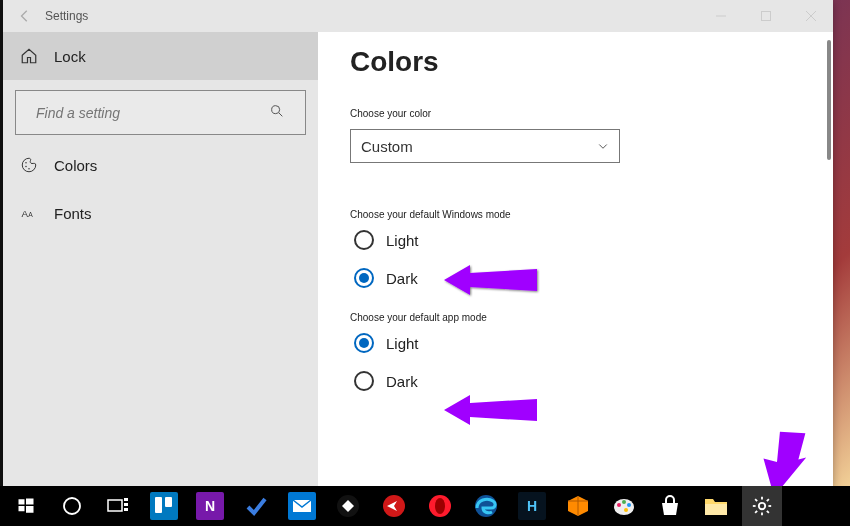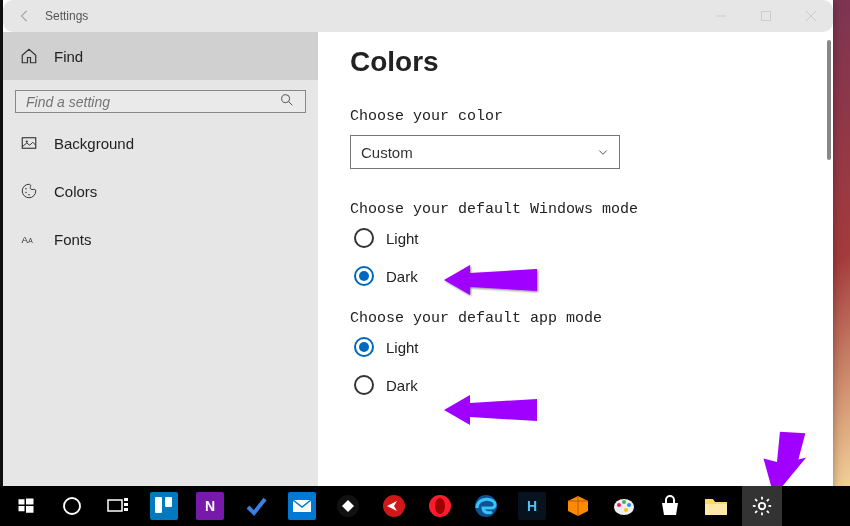--- a/index.html
+++ b/index.html
@@ -6,46 +6,46 @@
   html, body { width: 850px; height: 526px; overflow: hidden; }
   body { background: linear-gradient(135deg, #3a1f5d 0%, #5a2b6f 30%, #7a3454 60%, #a33b3b 80%, #ffeaa7 100%); position: relative; }
 
   .window {
     position: absolute; left: 3px; top: 0; width: 830px; height: 486px;
     background: #fff; display: flex; flex-direction: column;
     box-shadow: 0 2px 8px rgba(0,0,0,.3);
   }
   .titlebar {
     height: 32px; background: #e6e6e6; display: flex; align-items: center;
-    padding-left: 8px; position: relative; border-radius: 10px;
+    padding-left: 8px; position: relative;
   }
   .back-btn { width: 28px; height: 28px; display:flex; align-items:center; justify-content:center; color:#aaa; }
   .title-text { font-size: 12px; margin-left: 6px; color:#555; }
   .win-btns { position:absolute; right:0; top:0; display:flex; }
   .win-btn { width:45px; height:32px; display:flex; align-items:center; justify-content:center; color:#ccc; font-size:12px;}
   .body { flex:1; display:flex; min-height:0; }
 
   .sidebar { width: 315px; background: #e6e6e6; display:flex; flex-direction:column; }
   .home-row { height:48px; display:flex; align-items:center; padding:0 15px; background:#d0d0d0; }
   .home-row .ico { width:22px; display:flex; justify-content:center; color:#333;}
   .home-row .lbl { margin-left:14px; font-size:15px; color:#222;}
   .search-wrap { padding: 10px 12px 6px; }
-  .search-box { height:23px; border:1px solid #888; background:#eaeaea; display:flex; align-items:center; padding:0 10px; }
+  .search-box { height:45px; border:1px solid #888; background:#eaeaea; display:flex; align-items:center; padding:0 20px; }
   .search-box input { flex:1; background:transparent; border:0; outline:0; font-size:14px; font-style:italic; color:#555; }
   .search-box .sicon { color:#555; }
   .section-head { font-size:15px; font-weight:600; padding: 10px 15px 16px; color:#222; }
   .nav-list { flex:1; overflow:hidden; }
   .nav-item { height:48px; display:flex; align-items:center; padding:0 15px; cursor:pointer; }
   .nav-item .ico { width:22px; display:flex; justify-content:center; color:#333; }
   .nav-item .lbl { margin-left:14px; font-size:15px; color:#222; }
 
   .content { flex:1; background:#fff; padding: 14px 0 0 32px; position:relative; overflow:hidden;}
   .content h1 { font-size:28px; font-weight:600; color:#222; margin-bottom: 30px; }
-  .group-label { font-size:15px; color:#222; margin-bottom:10px;font-family:Liberation Mono, monospace; }
-  .dropdown { width:270px; height:34px; border:1px solid #777; background:#fff; display:flex; align-items:center; padding:0 10px; font-size:15px; color:#333; justify-content:space-between; margin-bottom:32px;gap:28px;}
+  .group-label { font-size:10px; color:#222; margin-bottom:10px; }
+  .dropdown { width:270px; height:34px; border:1px solid #777; background:#fff; display:flex; align-items:center; padding:0 10px; font-size:15px; color:#333; justify-content:space-between; margin-bottom:46px;gap:28px;}
   .radio-row { display:flex; align-items:center; margin: 8px 4px 18px; cursor:pointer;}
   .radio { width:20px; height:20px; border:2px solid #333; border-radius:50%; display:flex; align-items:center; justify-content:center; margin-right:12px;}
   .radio.checked { border-color:#0067c0; }
   .radio.checked::after { content:""; width:10px; height:10px; background:#0067c0; border-radius:50%; }
   .radio-label { font-size:15px; color:#222; }
   .scrollbar { position:absolute; right:2px; top:8px; width:4px; height:120px; background:#888; border-radius:2px;}
 
   .taskbar { position:absolute; bottom:0; left:0; right:0; height:40px; background:#000; display:flex; align-items:center; padding-left:6px; gap:6px;}
   .tb { width:40px; height:40px; display:flex; align-items:center; justify-content:center; }
   .tile { width:28px; height:28px; border-radius:2px; }
@@ -88,44 +88,34 @@
   </div>
 
   <div class="body">
     <div class="sidebar">
       <div class="home-row">
         <span class="ico">
           <svg width="18" height="18" viewBox="0 0 24 24">
               <path d="M3 11 L12 3 L21 11 V21 H14 V14 H10 V21 H3 Z" fill="none" stroke="#333" stroke-width="1.6"></path>
             </svg>
         </span>
-        <span class="lbl">Find</span>
+        <span class="lbl">Lock</span>
       </div>
       <div class="search-wrap">
         <div class="search-box">
           <input placeholder="Find a setting" style="">
           <span class="sicon">
             <svg width="16" height="16" viewBox="0 0 24 24">
                 <circle cx="10" cy="10" r="6" stroke="#555" stroke-width="1.5" fill="none"></circle>
                 <line x1="15" y1="15" x2="20" y2="20" stroke="#555" stroke-width="1.5"></line>
               </svg>
           </span>
         </div>
       </div>
       <div class="nav-list">
-        <div class="nav-item">
-          <span class="ico">
-              <svg width="18" height="18" viewBox="0 0 24 24">
-                <rect x="3" y="5" width="18" height="14" stroke="#333" fill="none" stroke-width="1.5"></rect>
-                <circle cx="9" cy="10" r="1.5" fill="#333"></circle>
-                <path d="M3 17 L9 12 L13 15 L17 11 L21 15" stroke="#333" fill="none" stroke-width="1.3"></path>
-              </svg>
-            </span>
-          <span class="lbl">Background</span>
-        </div>
         <div class="nav-item">
           <span class="ico">
               <svg width="18" height="18" viewBox="0 0 24 24">
                 <path d="M12 3 A9 9 0 1 0 21 12 C21 9 18 10 16 10 C14 10 13 8 14 6 C15 4 13 3 12 3 Z" stroke="#333" fill="none" stroke-width="1.3"></path>
                 <circle cx="8" cy="9" r="1" fill="#333"></circle>
                 <circle cx="8" cy="14" r="1" fill="#333"></circle>
                 <circle cx="12" cy="17" r="1" fill="#333"></circle>
               </svg>
             </span>
           <span class="lbl">Colors</span>

